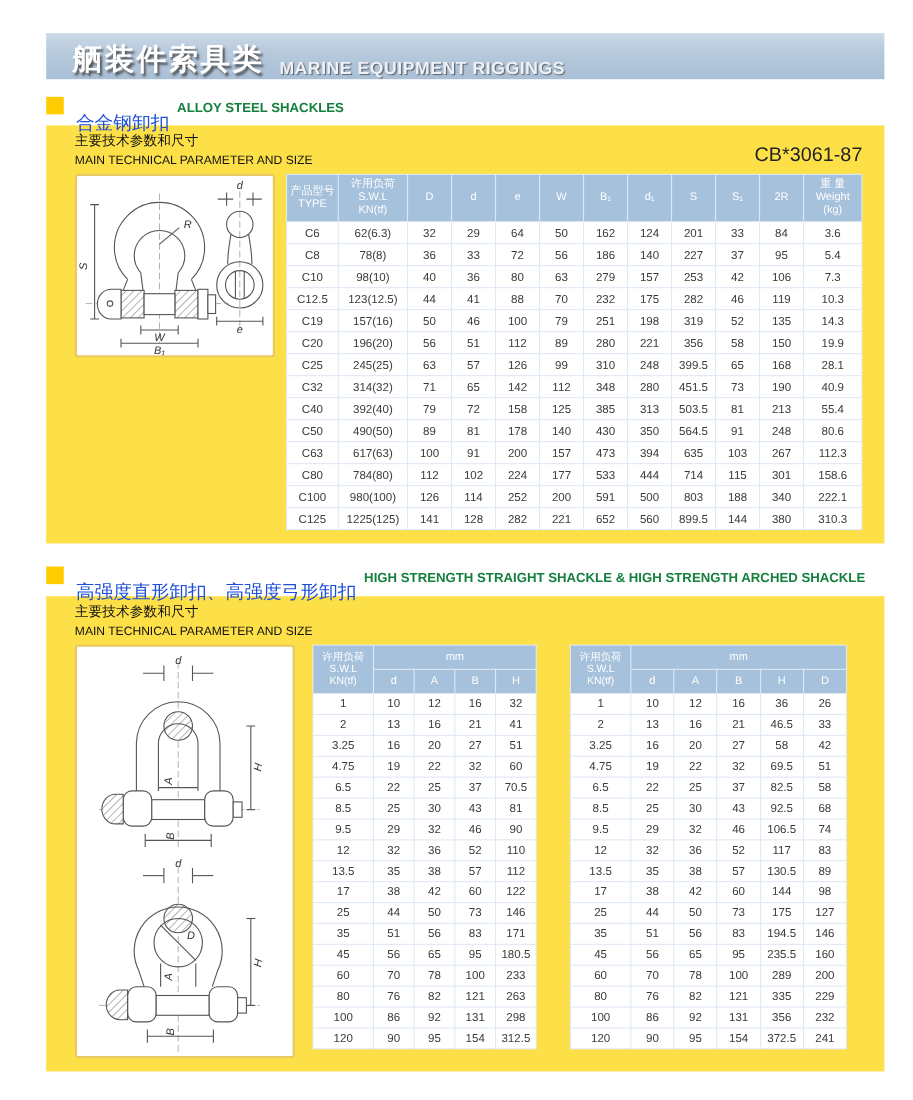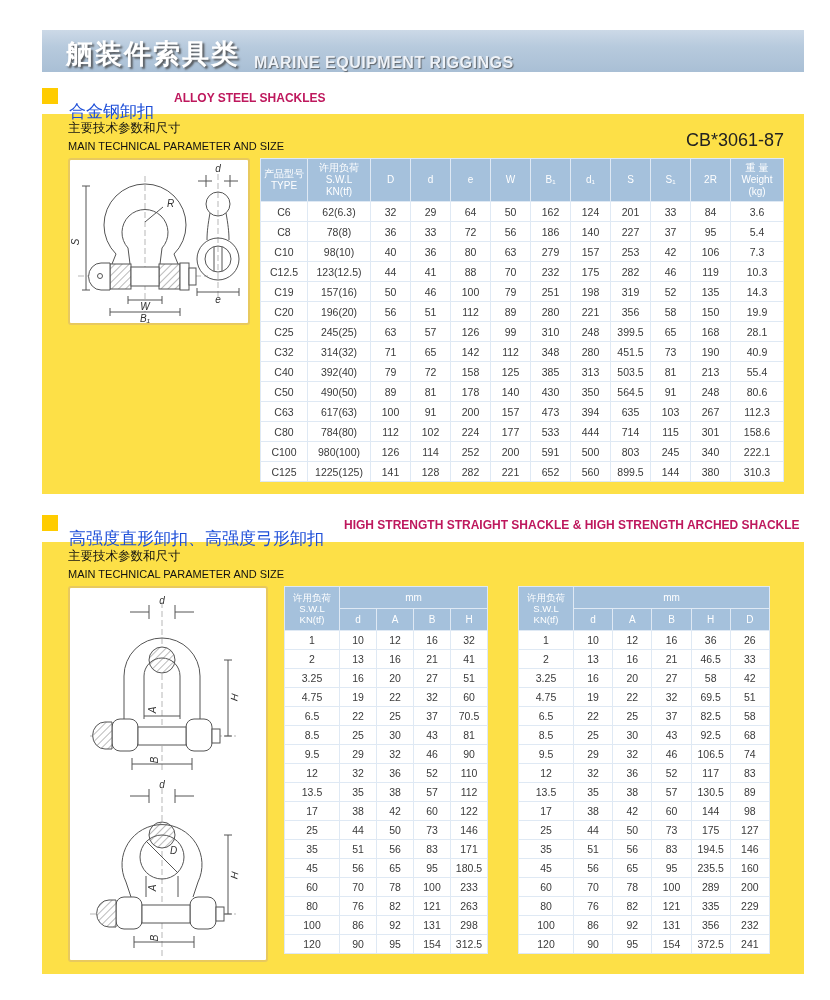--- a/index.html
+++ b/index.html
@@ -25,21 +25,21 @@
     font-size:16px; font-weight:bold; color:#eef2f7; margin-left:14px;
     margin-top:8px; letter-spacing:.5px;
     text-shadow:1px 1px 1px rgba(70,70,70,.75);
   }
 
   
   .sec-heading { display:flex; align-items:center; margin-top:13px; height:22px; }
   .sec2 { margin-top:18px;text-align:center; }
   .bullet { width:16px; height:16px; background:#ffcc00; margin-right:11px; flex:0 0 auto; }
   .h-zh { font-size:17px; font-weight:normal; color:#1d4ed8; line-height:1; white-space:nowrap;margin-top:30px; }
-  .h-en { font-size:12px; font-weight:bold; color:#be185d; margin-left:20px; line-height:1; margin-top:3px; white-space:nowrap; }
+  .h-en { font-size:12px; font-weight:bold; color:#15803d; margin-left:7px; line-height:1; margin-top:3px; white-space:nowrap; }
 
   
   .panel { background:#fde047; margin-top:7px; padding:8px 20px 12px 26px; }
   .panel2 { margin-top:8px; }
   .panel-top { display:flex; justify-content:space-between; align-items:flex-end; height:30px; }
   .param-zh { font-size:12.5px; color:#111; }
   .param-en { font-size:11px; color:#111; margin-top:3px; }
   .standard { font-size:18px; color:#222; padding-bottom:1px; }
   .panel-body { display:flex; align-items:flex-start; margin-top:6px; }
 
@@ -381,21 +381,21 @@
             <tr>
               <td>C100</td>
               <td>980(100)</td>
               <td>126</td>
               <td>114</td>
               <td>252</td>
               <td>200</td>
               <td>591</td>
               <td>500</td>
               <td>803</td>
-              <td>245</td>
+              <td>188</td>
               <td>340</td>
               <td>222.1</td>
             </tr>
             <tr>
               <td>C125</td>
               <td>1225(125)</td>
               <td>141</td>
               <td>128</td>
               <td>282</td>
               <td>221</td>

